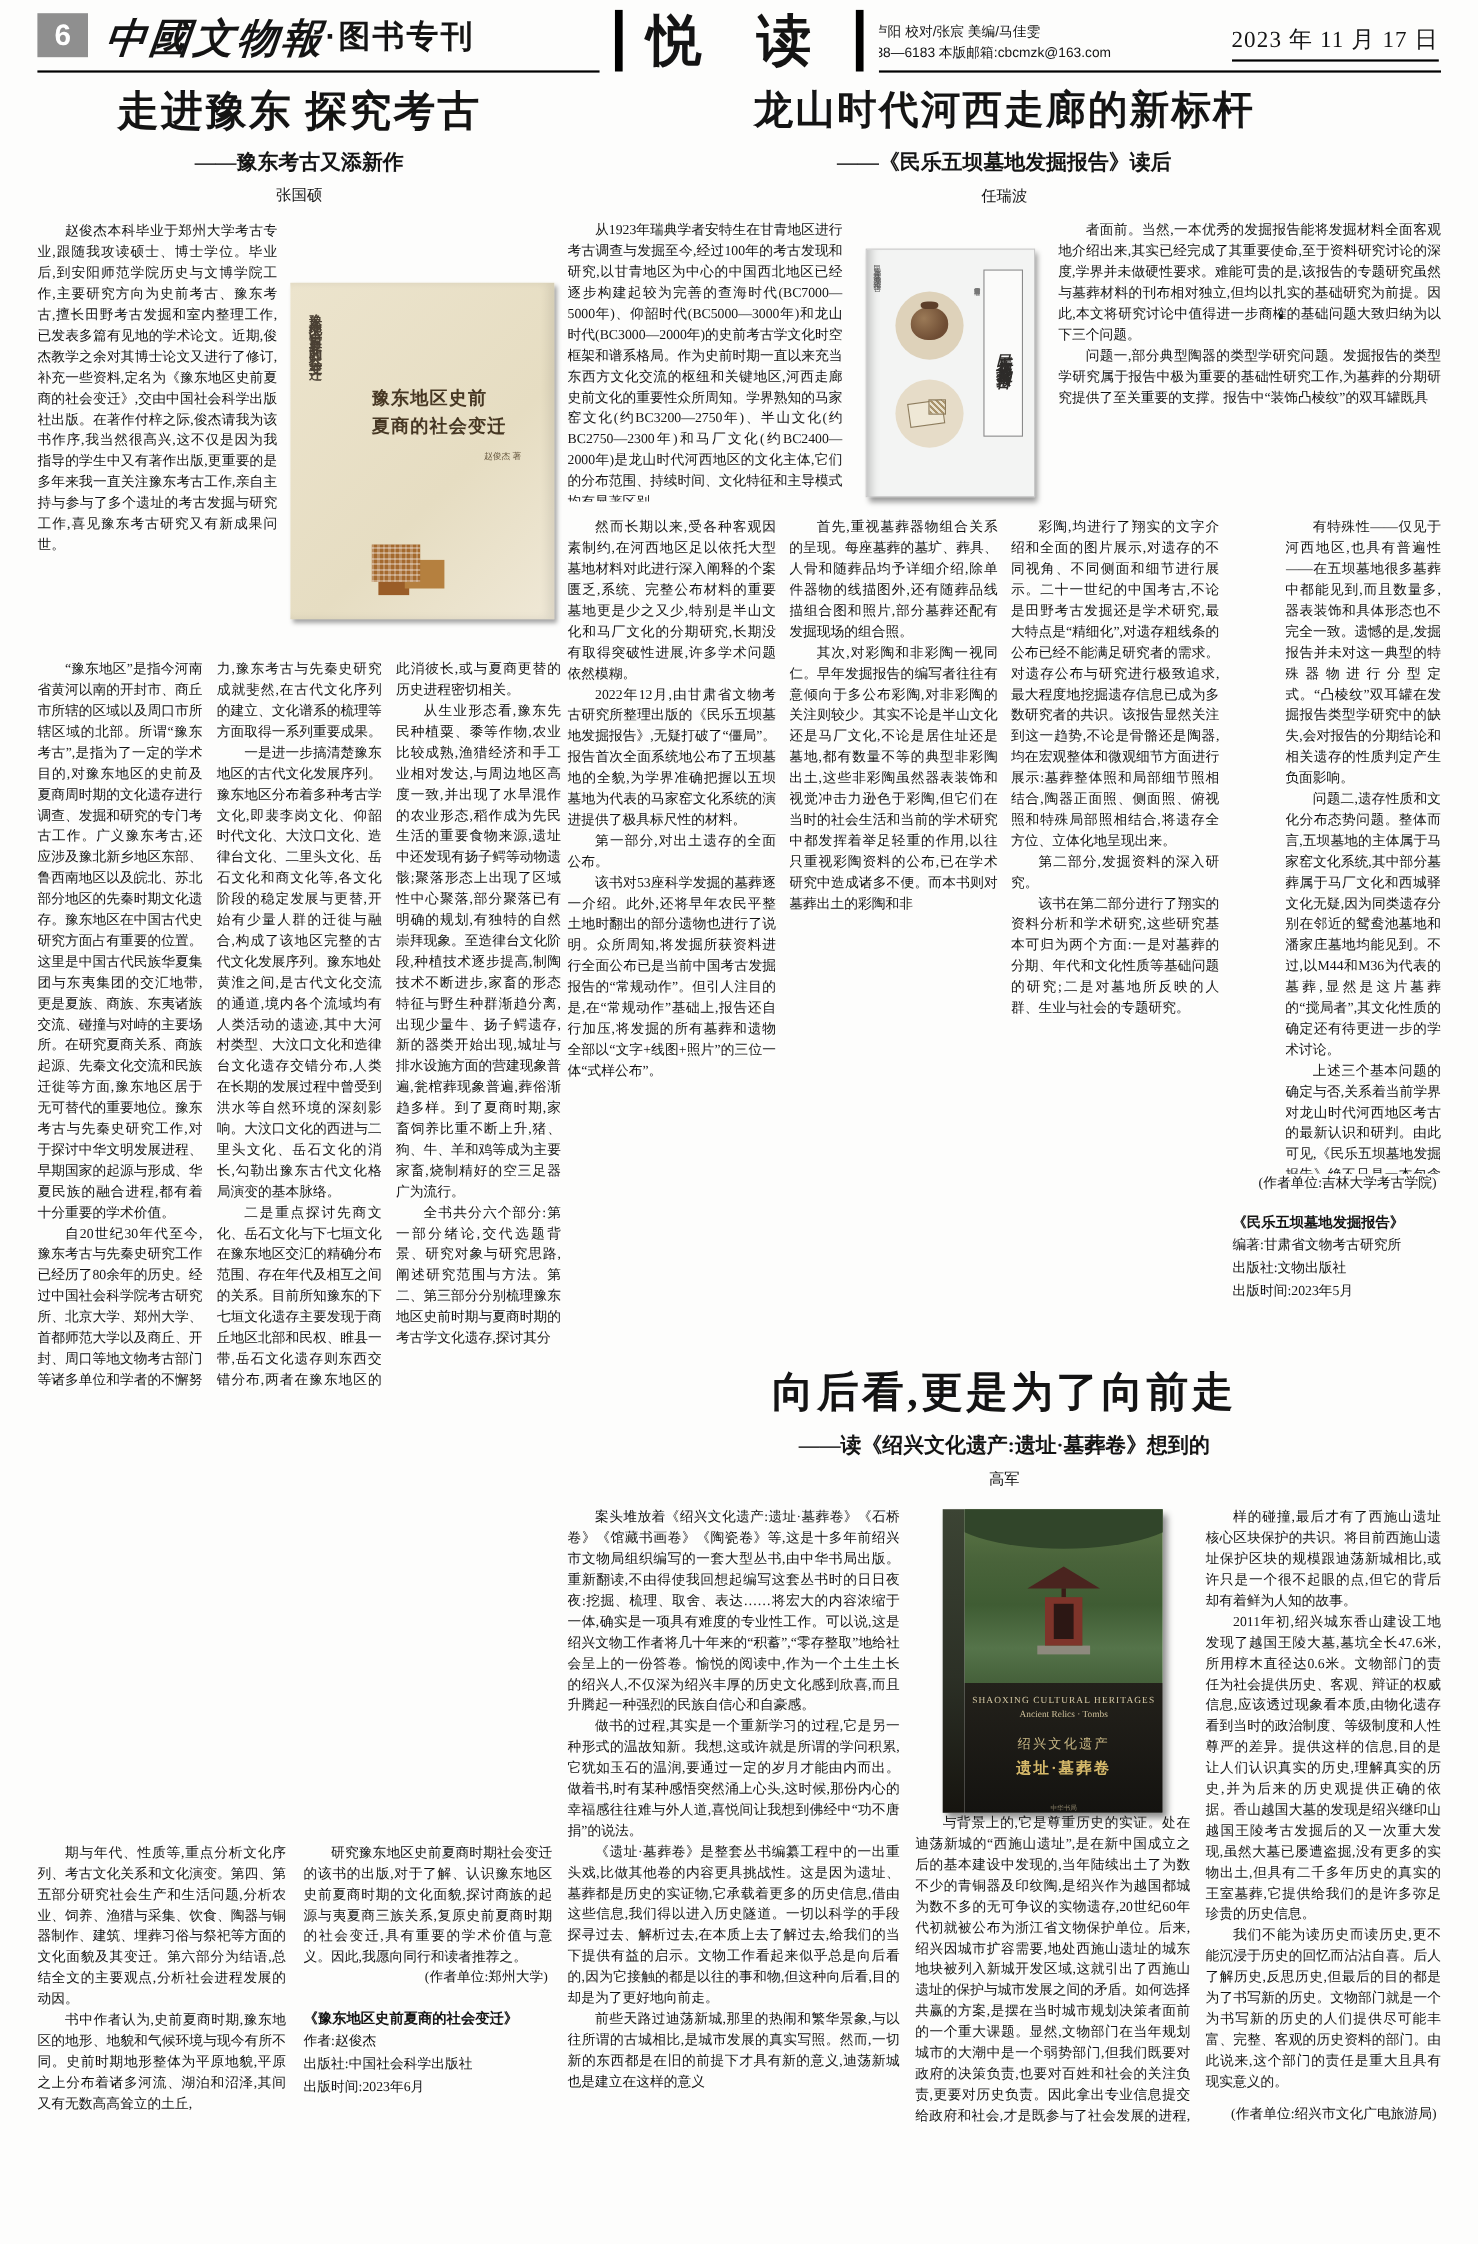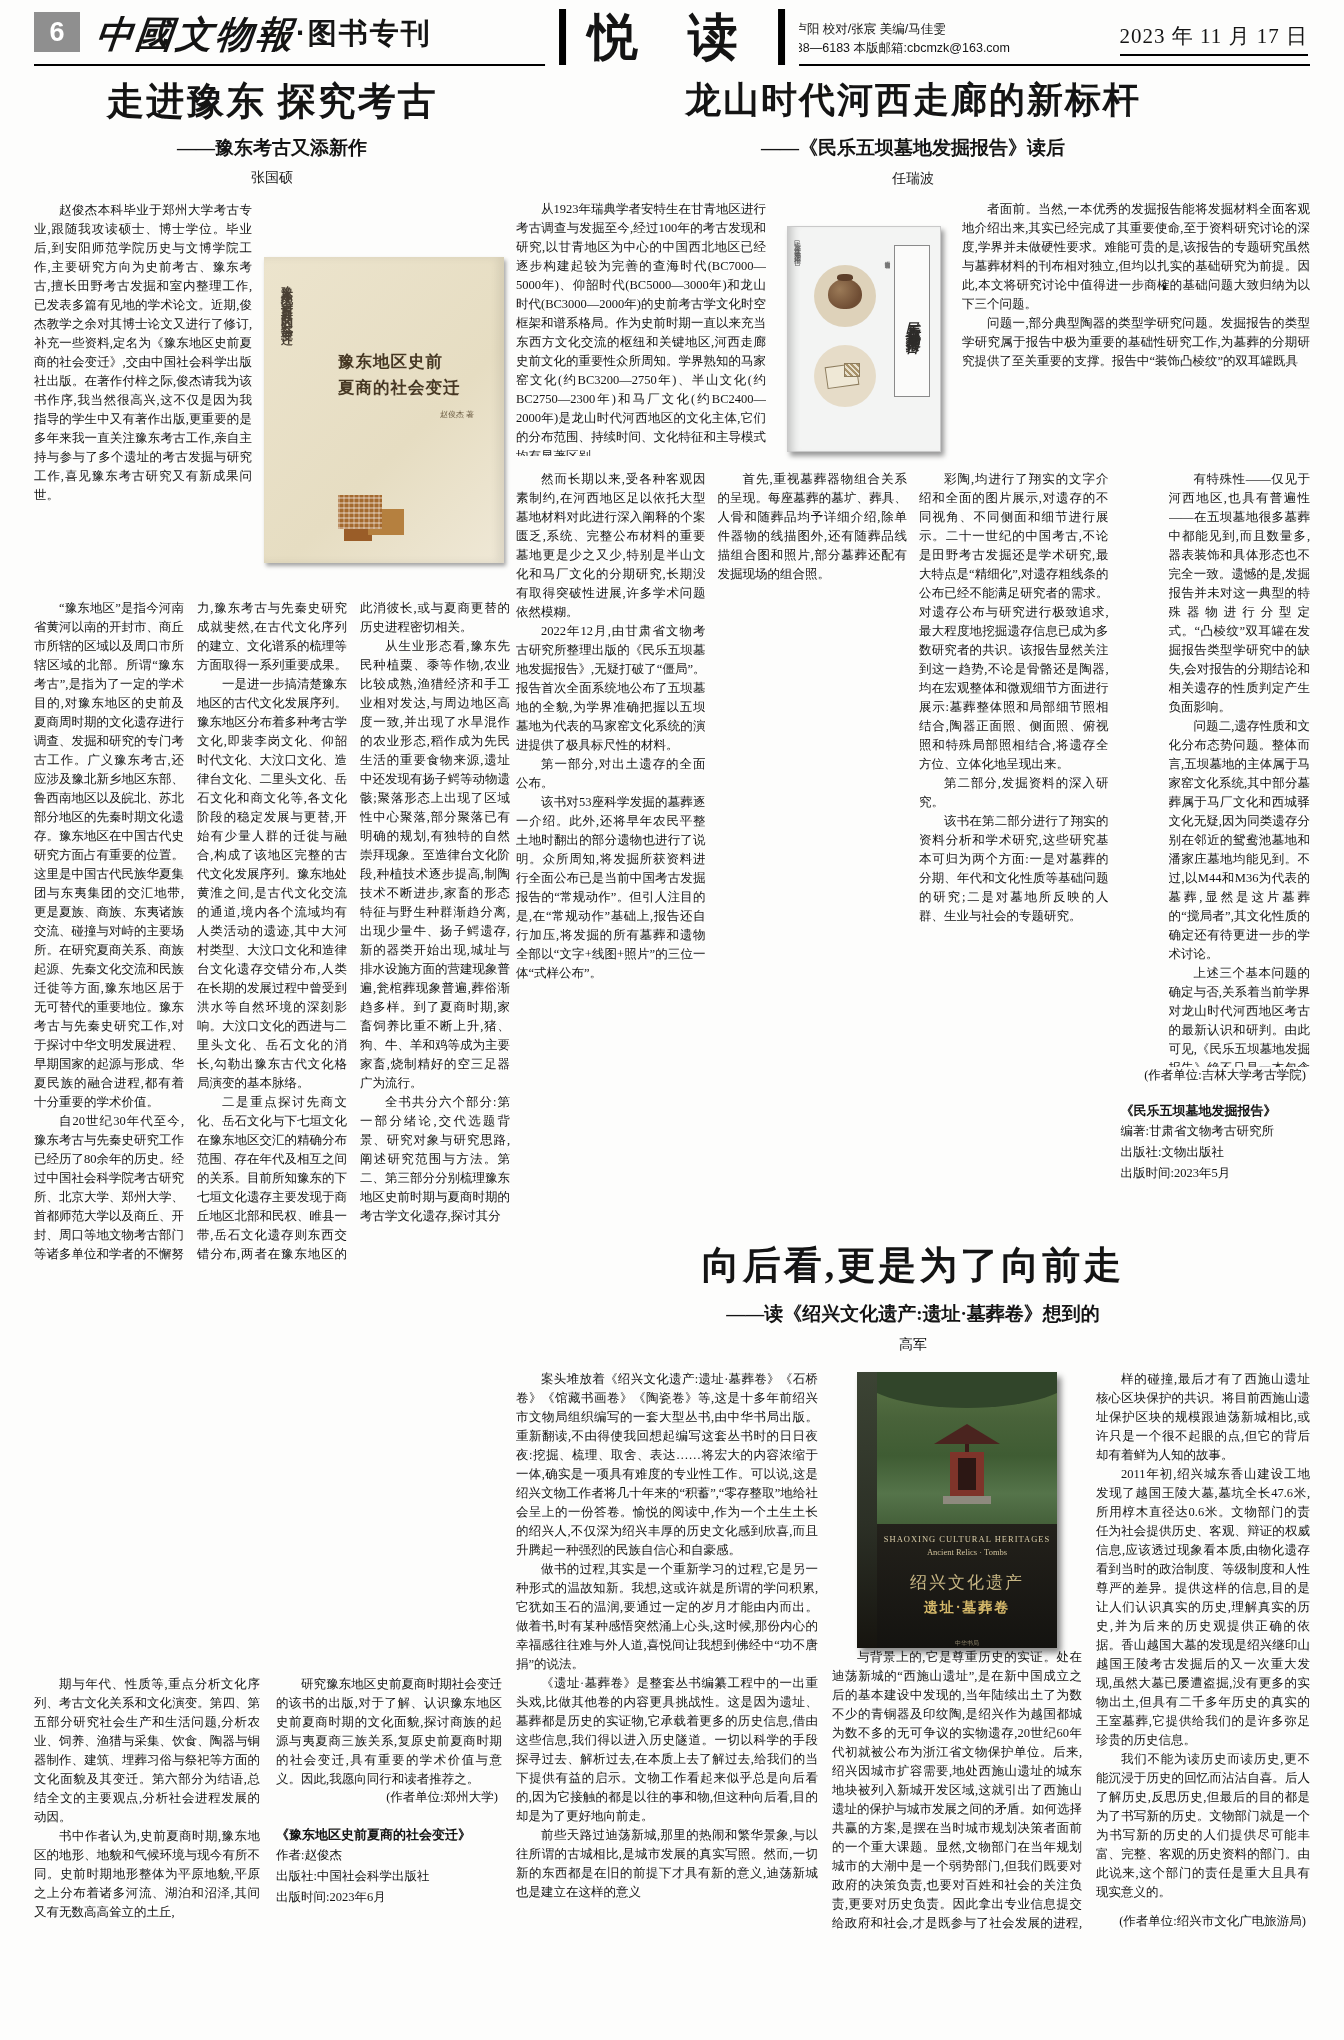--- a/index.html
+++ b/index.html
@@ -118,21 +118,21 @@
   .pav .roof{width:0;height:0;margin:0 auto;border-left:33px solid transparent;
              border-right:33px solid transparent;border-bottom:20px solid #4a241f;}
   .pav .fin{width:4px;height:8px;background:#3a1b17;margin:0 auto;}
   .pav .body{width:34px;height:44px;margin:0 auto;background:#7e342a;position:relative;}
   .pav .body:before{content:"";position:absolute;left:8px;top:6px;width:18px;height:32px;background:#2c1714;}
   .pav .base{width:48px;height:8px;margin:0 auto;background:#8e8a7e;}
   .bphoto .dark{flex:1;background:linear-gradient(180deg,#23211b,#141310);color:#cdbd92;
                 text-align:center;padding-top:10px;}
   .bphoto .en1{font-size:8.5px;letter-spacing:1px;color:#d8cba6;}
   .bphoto .en2{font-size:8.5px;color:#cfc09a;margin-top:3px;}
-  .bphoto .cn1{font-size:17px;margin-top:14px;color:#c7b684;letter-spacing:2px;}
+  .bphoto .cn1{font-size:12px;margin-top:14px;color:#c7b684;letter-spacing:2px;}
   .bphoto .cn2{font-size:14px;font-weight:bold;margin-top:5px;color:#d6b96a;letter-spacing:2px;}
   .bphoto .pubm{font-size:6px;color:#8a8068;margin-top:22px;}
 </style>
 </head>
 <body>
 
 <div class="page">
 
   <div class="hdr">
     <div class="pagenum">6</div>
@@ -232,20 +232,21 @@
     </div>
     <div class="a2rowB">
       <div class="col coltext">
           <p class="para">然而长期以来,受各种客观因素制约,在河西地区足以依托大型墓地材料对此进行深入阐释的个案匮乏,系统、完整公布材料的重要墓地更是少之又少,特别是半山文化和马厂文化的分期研究,长期没有取得突破性进展,许多学术问题依然模糊。</p>
           <p class="para">2022年12月,由甘肃省文物考古研究所整理出版的《民乐五坝墓地发掘报告》,无疑打破了“僵局”。报告首次全面系统地公布了五坝墓地的全貌,为学界准确把握以五坝墓地为代表的马家窑文化系统的演进提供了极具标尺性的材料。</p>
           <p class="para">第一部分,对出土遗存的全面公布。</p>
           <p class="para">该书对53座科学发掘的墓葬逐一介绍。此外,还将早年农民平整土地时翻出的部分遗物也进行了说明。众所周知,将发掘所获资料进行全面公布已是当前中国考古发掘报告的“常规动作”。但引人注目的是,在“常规动作”基础上,报告还自行加压,将发掘的所有墓葬和遗物全部以“文字+线图+照片”的三位一体“式样公布”。</p>
         </div>
       <div class="col coltext">
           <p class="para">首先,重视墓葬器物组合关系的呈现。每座墓葬的墓圹、葬具、人骨和随葬品均予详细介绍,除单件器物的线描图外,还有随葬品线描组合图和照片,部分墓葬还配有发掘现场的组合照。</p>
+          <p class="para">其次,对彩陶和非彩陶一视同仁。早年发掘报告的编写者往往有意倾向于多公布彩陶,对非彩陶的关注则较少。其实不论是半山文化还是马厂文化,不论是居住址还是墓地,都有数量不等的典型非彩陶出土,这些非彩陶虽然器表装饰和视觉冲击力逊色于彩陶,但它们在当时的社会生活和当前的学术研究中都发挥着举足轻重的作用,以往只重视彩陶资料的公布,已在学术研究中造成诸多不便。而本书则对墓葬出土的彩陶和非</p>
         </div>
       <div class="col coltext">
           <p class="para">彩陶,均进行了翔实的文字介绍和全面的图片展示,对遗存的不同视角、不同侧面和细节进行展示。二十一世纪的中国考古,不论是田野考古发掘还是学术研究,最大特点是“精细化”,对遗存粗线条的公布已经不能满足研究者的需求。对遗存公布与研究进行极致追求,最大程度地挖掘遗存信息已成为多数研究者的共识。该报告显然关注到这一趋势,不论是骨骼还是陶器,均在宏观整体和微观细节方面进行展示:墓葬整体照和局部细节照相结合,陶器正面照、侧面照、俯视照和特殊局部照相结合,将遗存全方位、立体化地呈现出来。</p>
           <p class="para">第二部分,发掘资料的深入研究。</p>
           <p class="para">该书在第二部分进行了翔实的资料分析和学术研究,这些研究基本可归为两个方面:一是对墓葬的分期、年代和文化性质等基础问题的研究;二是对墓地所反映的人群、生业与社会的专题研究。</p>
         </div>
       <div class="col col4">
         <div class="coltext">
             <p class="para">有特殊性——仅见于河西地区,也具有普遍性——在五坝墓地很多墓葬中都能见到,而且数量多,器表装饰和具体形态也不完全一致。遗憾的是,发掘报告并未对这一典型的特殊器物进行分型定式。“凸棱纹”双耳罐在发掘报告类型学研究中的缺失,会对报告的分期结论和相关遗存的性质判定产生负面影响。</p>
             <p class="para">问题二,遗存性质和文化分布态势问题。整体而言,五坝墓地的主体属于马家窑文化系统,其中部分墓葬属于马厂文化和西城驿文化无疑,因为同类遗存分别在邻近的鸳鸯池墓地和潘家庄墓地均能见到。不过,以M44和M36为代表的墓葬,显然是这片墓葬的“搅局者”,其文化性质的确定还有待更进一步的学术讨论。</p>

